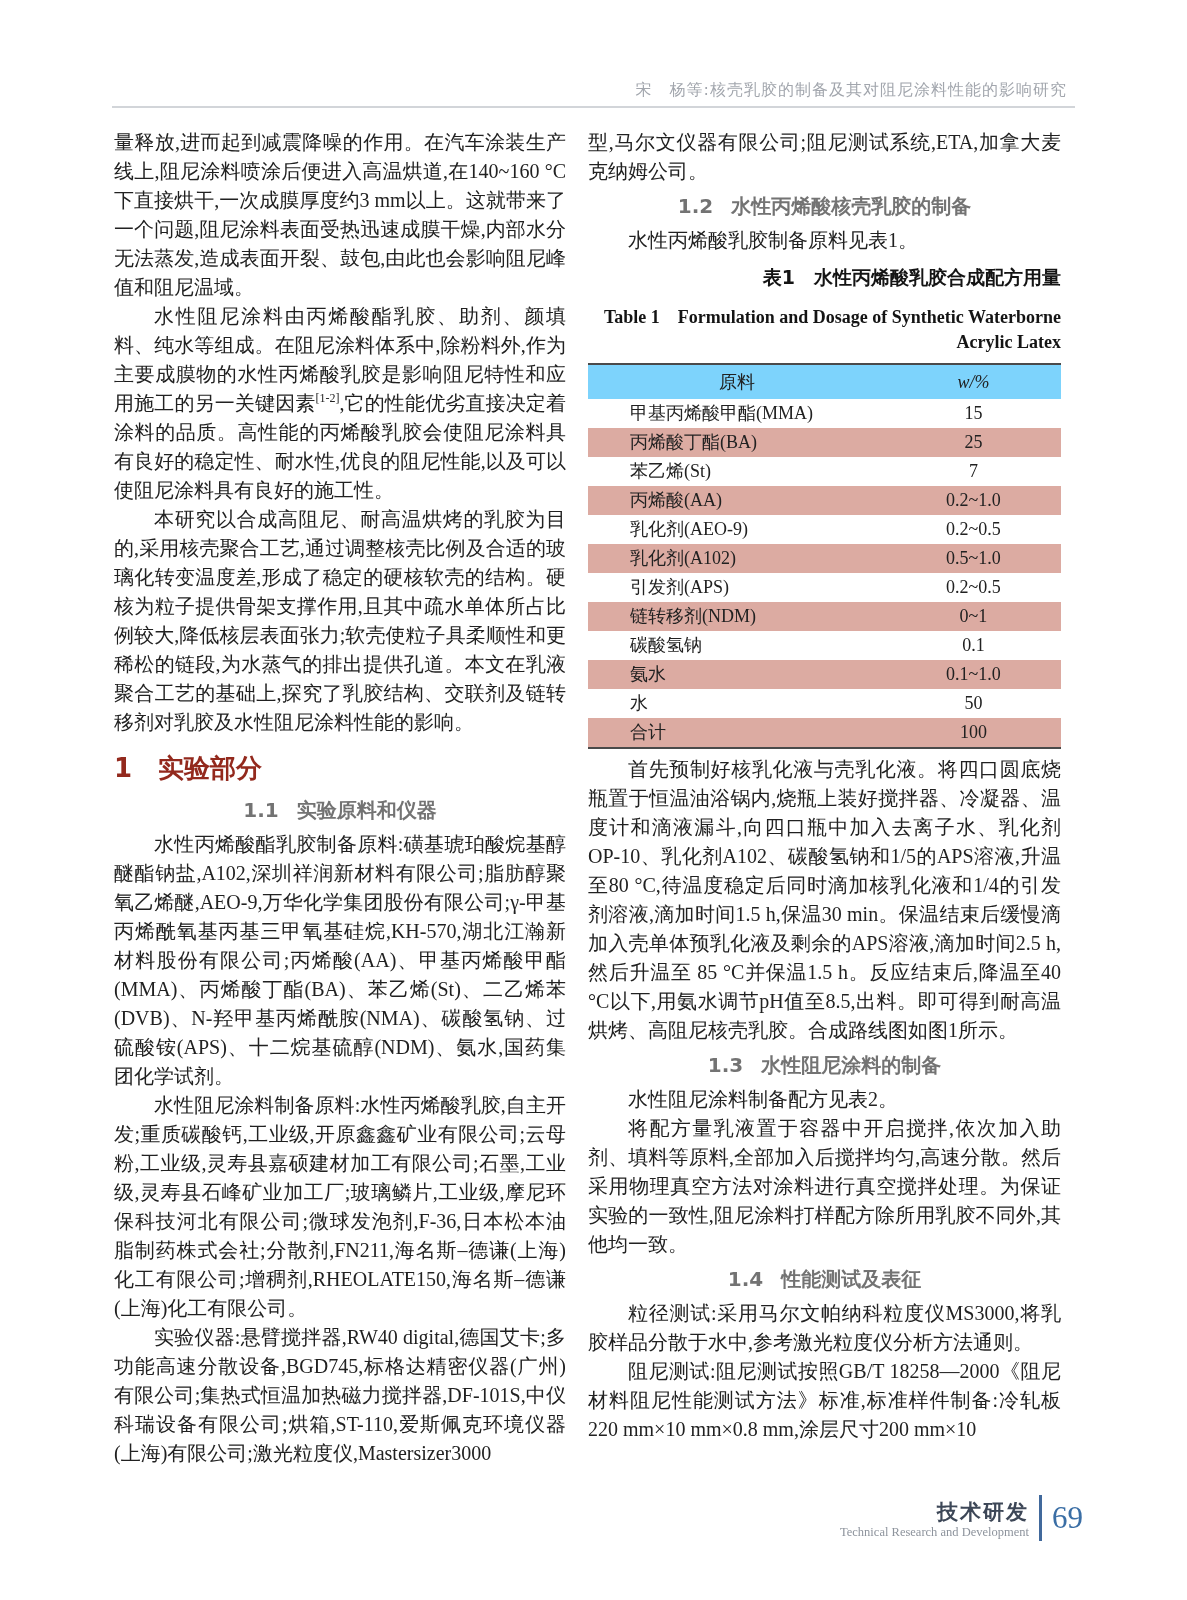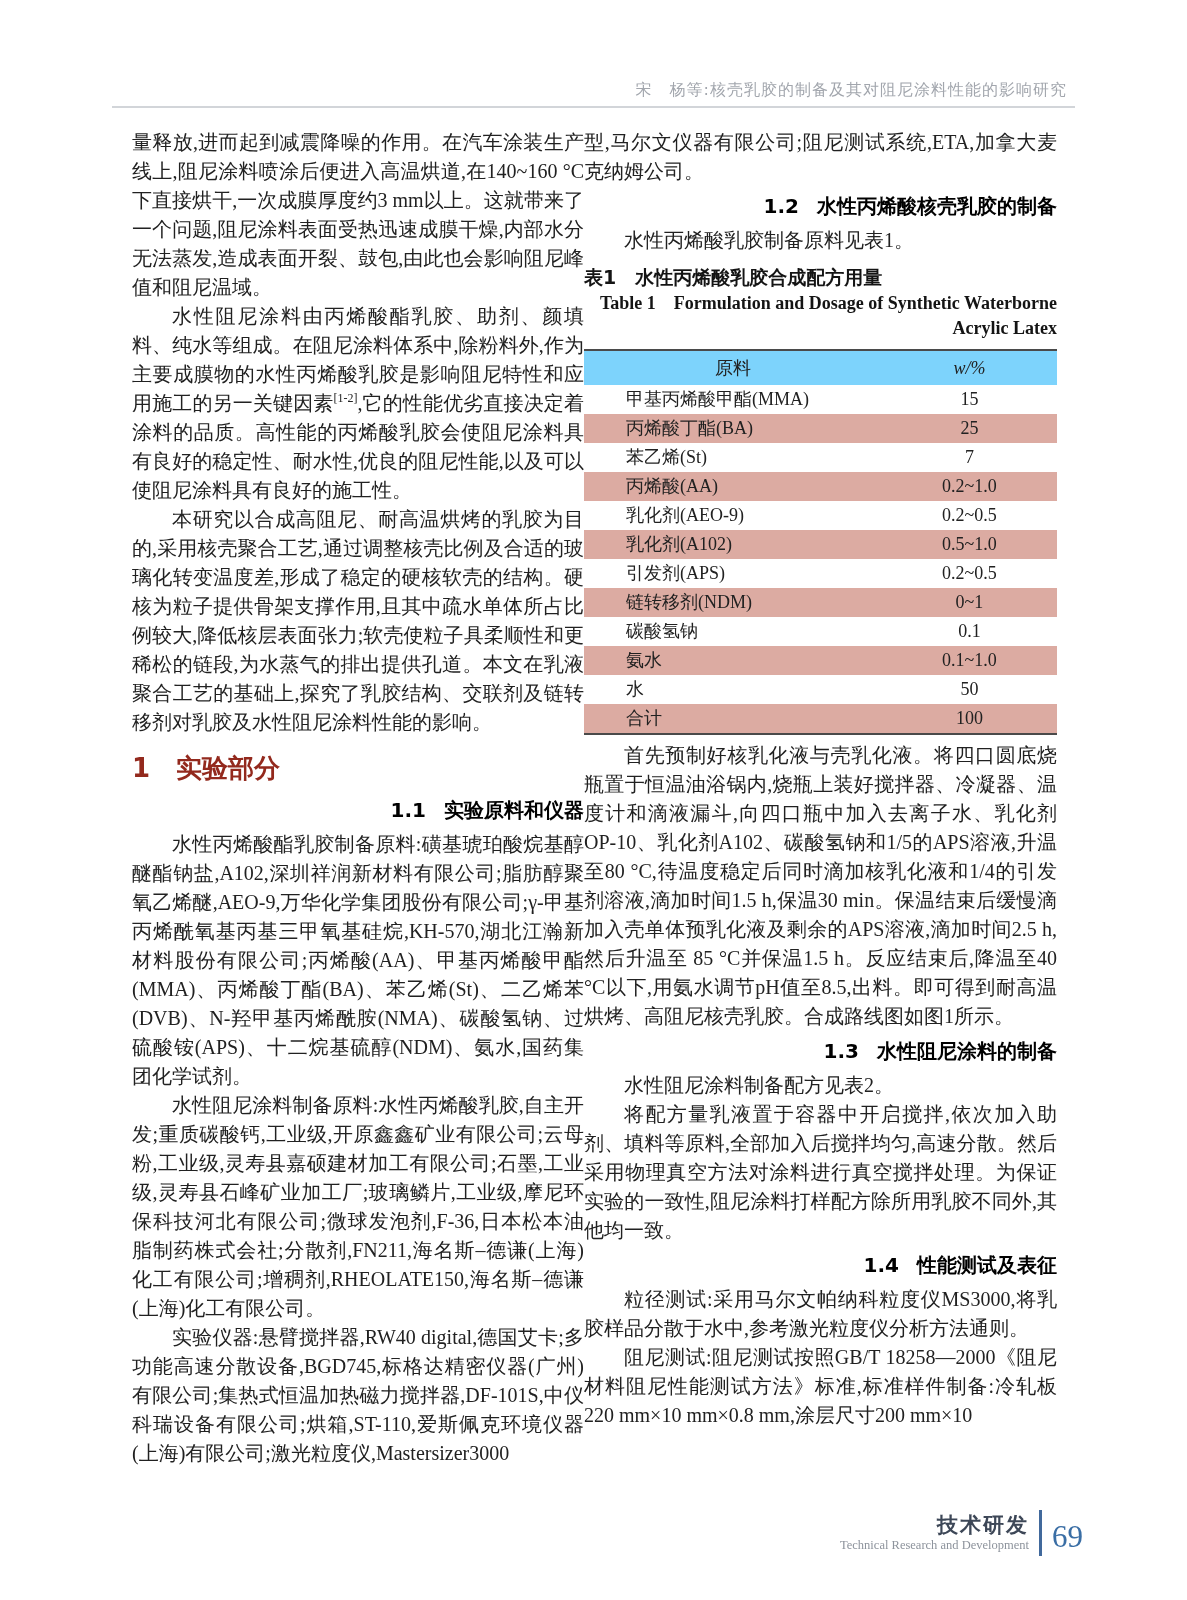--- a/index.html
+++ b/index.html
@@ -17,49 +17,49 @@
     text-align:right;
     font-family:"DejaVu Sans","Liberation Sans",sans-serif;
     font-size:16px;color:#a2a6ad;letter-spacing:1px;
   }
   .runrule{
     position:absolute;top:106px;left:112px;right:112px;
     border-top:2px solid #d2d5d9;
   }
   
   .cols{
-    position:absolute;top:128px;left:132px;
+    position:absolute;top:128px;left:114px;
     width:947px;
-    display:flex;
+    display:flex;gap:22px;
   }
   .col{font-size:20px;line-height:29px;text-align:justify;}
   .col-left{width:452px;}
   .col-right{width:473px;}
   .col p{margin:0;}
   p.ind{text-indent:2em;}
   sup{font-size:12px;line-height:0;}
   
   .h1{
     font-family:"DejaVu Sans","Liberation Sans",sans-serif;
     font-weight:bold;font-size:26px;color:#93291d;
     margin:14px 0 10px;line-height:34px;text-align:left;
   }
   .h1 .num{margin-right:26px;}
   .h2{
     font-family:"DejaVu Sans","Liberation Sans",sans-serif;
-    font-weight:bold;font-size:20px;color:#000000;
-    margin:5px 0 5px;line-height:30px;text-align:right;
+    font-weight:bold;font-size:20px;color:#737373;
+    margin:5px 0 5px;line-height:30px;text-align:center;
   }
   .h2 .num{margin-right:18px;}
   
   .tbl-block{margin:8px 0 6px;}
   .tbl-title-zh{
     font-family:"DejaVu Sans","Liberation Sans",sans-serif;
-    font-weight:bold;font-size:19px;text-align:left;
-    line-height:28px;margin:6px 0 0;color:#141414;
+    font-weight:bold;font-size:19px;text-align:right;
+    line-height:28px;margin:6px 0 14px;color:#141414;
   }
   .tbl-title-en{
     font-family:"Liberation Serif","DejaVu Serif",serif;
     font-weight:bold;font-size:18px;text-align:right;
     line-height:25px;color:#141414;
   }
   table.ftable{
     width:100%;border-collapse:collapse;margin-top:8px;
     border-top:2px solid #4a4a4a;border-bottom:2px solid #4a4a4a;
     font-size:18px;
@@ -68,22 +68,22 @@
     background:#7dd3fc;font-weight:normal;
     height:32px;text-align:center;
   }
   table.ftable th.wcol{font-style:italic;}
   table.ftable td{height:27px;padding:0;}
   table.ftable td:first-child{text-align:left;padding-left:42px;width:63%;}
   table.ftable td:last-child{text-align:center;width:37%;}
   table.ftable tbody tr:nth-child(even){background:#dcaba2;}
   
   .footer{
-    position:absolute;right:104px;bottom:40px;
-    display:flex;align-items:center;
+    position:absolute;right:104px;bottom:59px;
+    display:flex;align-items:flex-end;
   }
   .footer-text{text-align:right;margin-right:10px;}
   .footer-zh{
     font-family:"DejaVu Sans","Liberation Sans",sans-serif;
     font-weight:bold;font-size:21px;color:#3d4757;
     letter-spacing:2px;line-height:24px;
   }
   .footer-en{
     font-family:"Liberation Serif","DejaVu Serif",serif;
     font-size:12.5px;color:#8d939c;line-height:17px;

